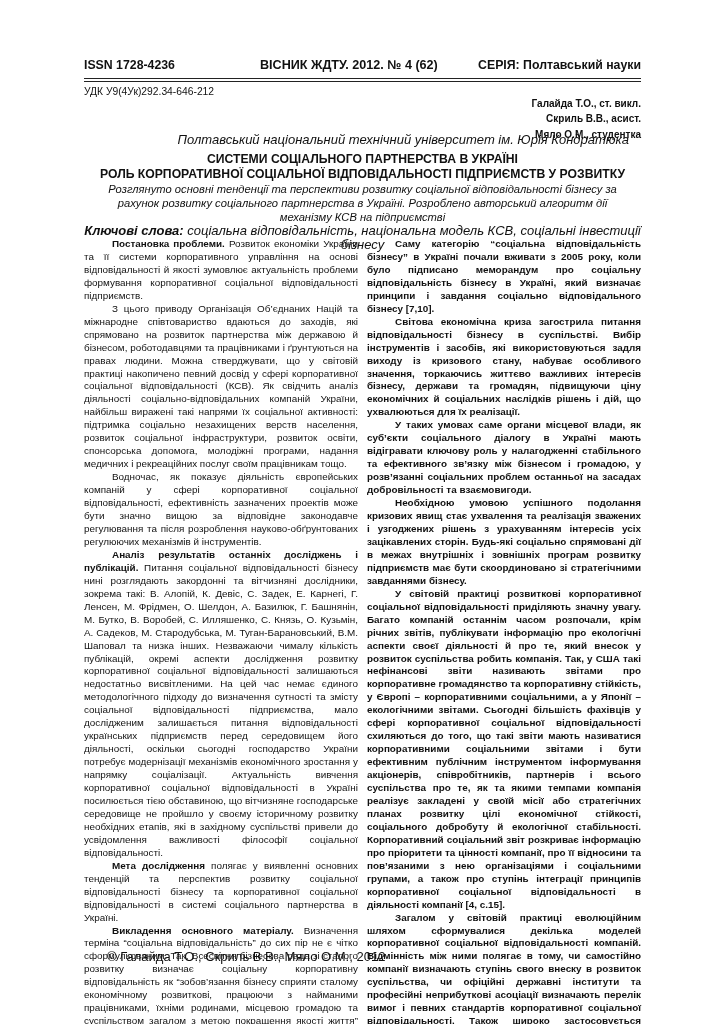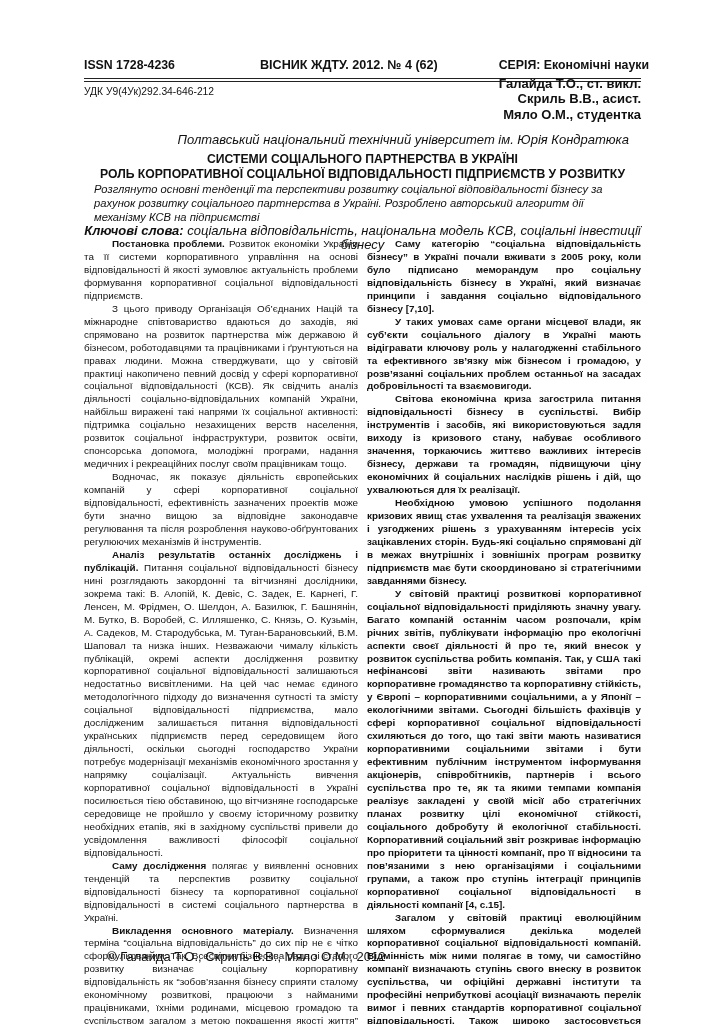--- a/index.html
+++ b/index.html
@@ -1,46 +1,46 @@
 <!DOCTYPE html>
 <html><head>
 <meta charset="utf-8">
 <style>
   html, body { margin: 0; padding: 0; background: #ffffff; }
   body { width: 724px; height: 1024px; position: relative; overflow: hidden; color: #111; font-family: "Liberation Sans", sans-serif; }
   .page { position: absolute; left: 84px; top: 0; width: 557px; }
-  .running-head { position: absolute; top: 58px; left: 0; width: 557px; height: 16px; font-weight: bold; font-size: 12.3px; padding-left: 8px; }
+  .running-head { position: absolute; top: 58px; left: 0; width: 557px; height: 16px; font-weight: bold; font-size: 12.3px; }
   .running-head span { position: absolute; top: 0; white-space: nowrap; }
   .rh-issn { left: 0; }
   .rh-journal { left: 164px; font-size: 12.6px; margin-left: 12px; }
   .rh-series { right: 0; }
   .rule { position: absolute; left: 0; width: 557px; height: 0; border-top: 1.4px solid #222; }
   .udk { position: absolute; top: 86px; left: 0; font-size: 10.3px; text-align: center; }
-  .authors { position: absolute; top: 76px; right: 0; text-align: right; font-size: 13px; font-weight: bold; line-height: 15.4px; }
+  .authors { position: absolute; top: 96px; right: 0; text-align: right; font-size: 10px; font-weight: bold; line-height: 15.4px; }
   .affil { position: absolute; top: 132px; right: 12px; font-size: 13px; font-style: italic; white-space: nowrap; }
   .title { position: absolute; top: 152px; left: 0; width: 557px; text-align: center; font-weight: bold; font-size: 12.2px; line-height: 15px; }
-  .abstract { position: absolute; top: 182px; left: 10px; width: 537px; text-align: left; font-style: italic; font-size: 11.2px; line-height: 14.2px; }
+  .abstract { position: absolute; top: 182px; left: 10px; width: 537px; text-align: center; font-style: italic; font-size: 11.2px; line-height: 14.2px; }
   .keywords { position: absolute; top: 224px; left: 0; width: 557px; text-align: center; font-style: italic; font-size: 13px; line-height: 14px; }
   .keywords b { font-weight: bold; }
   .col { position: absolute; top: 238px; width: 274px; font-size: 9.9px; line-height: 12.95px; text-align: justify; }
   .col-left { left: 0; }
   .col-right { left: 283px; font-weight: bold; }
   .col p { margin: 0; text-indent: 28px; }
   .col p b { font-weight: bold; }
   .copyright { position: absolute; top: 949px; left: 0; font-size: 13px; white-space: nowrap; margin-left: 23px; }
 </style>
 </head>
 <body>
 
 <div class="page">
 
   <div class="running-head">
     <span class="rh-issn">ISSN 1728-4236</span>
     <span class="rh-journal">ВІСНИК ЖДТУ. 2012. № 4 (62)</span>
-    <span class="rh-series">СЕРІЯ: Економічні науки</span>
+    <span class="rh-series">СЕРІЯ: Полтавський науки</span>
   </div>
   <div class="rule" style="top:78px;"></div>
   <div class="rule" style="top:81px;"></div>
 
   <div class="udk">УДК У9(4Ук)292.34-646-212</div>
 
   <div class="authors">
     <div>Галайда Т.О., ст. викл.</div>
     <div>Скриль В.В., асист.</div>
     <div>Мяло О.М., студентка</div>
@@ -56,27 +56,27 @@
 
   <div class="keywords">
     <b>Ключові слова:</b><span> соціальна відповідальність, національна модель КСВ, соціальні інвестиції бізнесу</span>
   </div>
 
   <div class="col col-left">
     <p><b>Постановка проблеми.</b><span> Розвиток економіки України та її системи корпоративного управління на основі відповідальності й якості зумовлює актуальність проблеми формування корпоративної соціальної відповідальності підприємств.</span></p>
     <p><span>З цього приводу Організація Об’єднаних Націй та міжнародне співтовариство вдаються до заходів, які спрямовано на розвиток партнерства між державою й бізнесом, роботодавцями та працівниками і ґрунтуються на правах людини. Можна стверджувати, що у світовій практиці накопичено певний досвід у сфері корпоративної соціальної відповідальності (КСВ). Як свідчить аналіз діяльності соціально-відповідальних компаній України, найбільш виражені такі напрями їх соціальної активності: підтримка соціально незахищених верств населення, розвиток соціальної інфраструктури, розвиток освіти, спонсорська допомога, молодіжні програми, надання медичних і рекреаційних послуг своїм працівникам тощо.</span></p>
     <p><span>Водночас, як показує діяльність європейських компаній у сфері корпоративної соціальної відповідальності, ефективність зазначених проектів може бути значно вищою за відповідне законодавче регулювання та після розроблення науково-обґрунтованих регулюючих механізмів й інструментів.</span></p>
     <p><b>Аналіз результатів останніх досліджень і публікацій.</b><span> Питання соціальної відповідальності бізнесу нині розглядають закордонні та вітчизняні дослідники, зокрема такі: В. Алопій, К. Девіс, С. Задек, Е. Карнегі, Г. Ленсен, М. Фрідмен, О. Шелдон, А. Базилюк, Г. Башнянін, М. Бутко, В. Воробей, С. Илляшенко, С. Князь, О. Кузьмін, А. Садеков, М. Стародубська, М. Туган-Барановський, В.М. Шаповал та низка інших. Незважаючи чималу кількість публікацій, окремі аспекти дослідження розвитку корпоративної соціальної відповідальності залишаються недостатньо висвітленими. На цей час немає єдиного методологічного підходу до визначення сутності та змісту соціальної відповідальності підприємства, мало дослідженим залишається питання відповідальності українських підприємств перед середовищем його діяльності, оскільки сьогодні господарство України потребує модернізації механізмів економічного зростання у напрямку соціалізації. Актуальність вивчення корпоративної соціальної відповідальності в Україні посилюється тією обставиною, що вітчизняне господарське середовище не пройшло у своєму історичному розвитку необхідних етапів, які в західному суспільстві привели до усвідомлення важливості філософії соціальної відповідальності.</span></p>
-    <p><b>Саму дослідження</b><span> полягає у виявленні основних тенденцій та перспектив розвитку соціальної відповідальності бізнесу та корпоративної соціальної відповідальності в системі соціального партнерства в Україні.</span></p>
+    <p><b>Мета дослідження</b><span> полягає у виявленні основних тенденцій та перспектив розвитку соціальної відповідальності бізнесу та корпоративної соціальної відповідальності в системі соціального партнерства в Україні.</span></p>
     <p><b>Викладення основного матеріалу.</b><span> Визначення терміна “соціальна відповідальність” до сих пір не є чітко сформульованим. Так, Всесвітня бізнесова рада зі сталого розвитку визначає соціальну корпоративну відповідальність як “зобов’язання бізнесу сприяти сталому економічному розвиткові, працюючи з найманими працівниками, їхніми родинами, місцевою громадою та суспільством загалом з метою покращення якості життя” [7].</span></p>
   </div>
 
   <div class="col col-right">
     <p><span>Саму категорію “соціальна відповідальність бізнесу” в Україні почали вживати з 2005 року, коли було підписано меморандум про соціальну відповідальність бізнесу в Україні, який визначає принципи і завдання соціально відповідального бізнесу [7,10].</span></p>
+    <p><span>Світова економічна криза загострила питання відповідальності бізнесу в суспільстві. Вибір інструментів і засобів, які використовуються задля виходу із кризового стану, набуває особливого значення, торкаючись життєво важливих інтересів бізнесу, держави та громадян, підвищуючи ціну економічних й соціальних наслідків рішень і дій, що ухвалюються для їх реалізації.</span></p>
     <p><span>У таких умовах саме органи місцевої влади, як суб’єкти соціального діалогу в Україні мають відігравати ключову роль у налагодженні стабільного та ефективного зв’язку між бізнесом і громадою, у розв’язанні соціальних проблем останньої на засадах добровільності та взаємовигоди.</span></p>
-    <p><span>Світова економічна криза загострила питання відповідальності бізнесу в суспільстві. Вибір інструментів і засобів, які використовуються задля виходу із кризового стану, набуває особливого значення, торкаючись життєво важливих інтересів бізнесу, держави та громадян, підвищуючи ціну економічних й соціальних наслідків рішень і дій, що ухвалюються для їх реалізації.</span></p>
     <p><span>Необхідною умовою успішного подолання кризових явищ стає ухвалення та реалізація зважених і узгоджених рішень з урахуванням інтересів усіх зацікавлених сторін. Будь-які соціально спрямовані дії в межах внутрішніх і зовнішніх програм розвитку підприємств має бути скоординовано зі стратегічними завданнями бізнесу.</span></p>
     <p><span>У світовій практиці розвиткові корпоративної соціальної відповідальності приділяють значну увагу. Багато компаній останнім часом розпочали, крім річних звітів, публікувати інформацію про екологічні аспекти своєї діяльності й про те, який внесок у розвиток суспільства робить компанія. Так, у США такі нефінансові звіти називають звітами про корпоративне громадянство та корпоративну стійкість, у Європі – корпоративними соціальними, а у Японії – екологічними звітами. Сьогодні більшість фахівців у сфері корпоративної соціальної відповідальності схиляються до того, що такі звіти мають називатися корпоративними соціальними звітами і бути ефективним публічним інструментом інформування акціонерів, співробітників, партнерів і всього суспільства про те, як та якими темпами компанія реалізує закладені у своїй місії або стратегічних планах розвитку цілі економічної стійкості, соціального добробуту й екологічної стабільності. Корпоративний соціальний звіт розкриває інформацію про пріоритети та цінності компанії, про її відносини та пов’язаними з нею організаціями і соціальними групами, а також про ступінь інтеграції принципів корпоративної соціальної відповідальності в діяльності компанії [4, с.15].</span></p>
     <p><span>Загалом у світовій практиці еволюційним шляхом сформувалися декілька моделей корпоративної соціальної відповідальності компаній. Відмінність між ними полягає в тому, чи самостійно компанії визначають ступінь свого внеску в розвиток суспільства, чи офіційні державні інститути та професійні неприбуткові асоціації визначають перелік вимог і певних стандартів корпоративної соціальної відповідальності. Також широко застосовується категорія “соціальні інвестиції бізнесу”. Під цією</span></p>
   </div>
 
   <div class="copyright">© Галайда Т.О., Скриль В.В., Мяло О.М., 2012</div>
 </div>
 
 </body></html>

